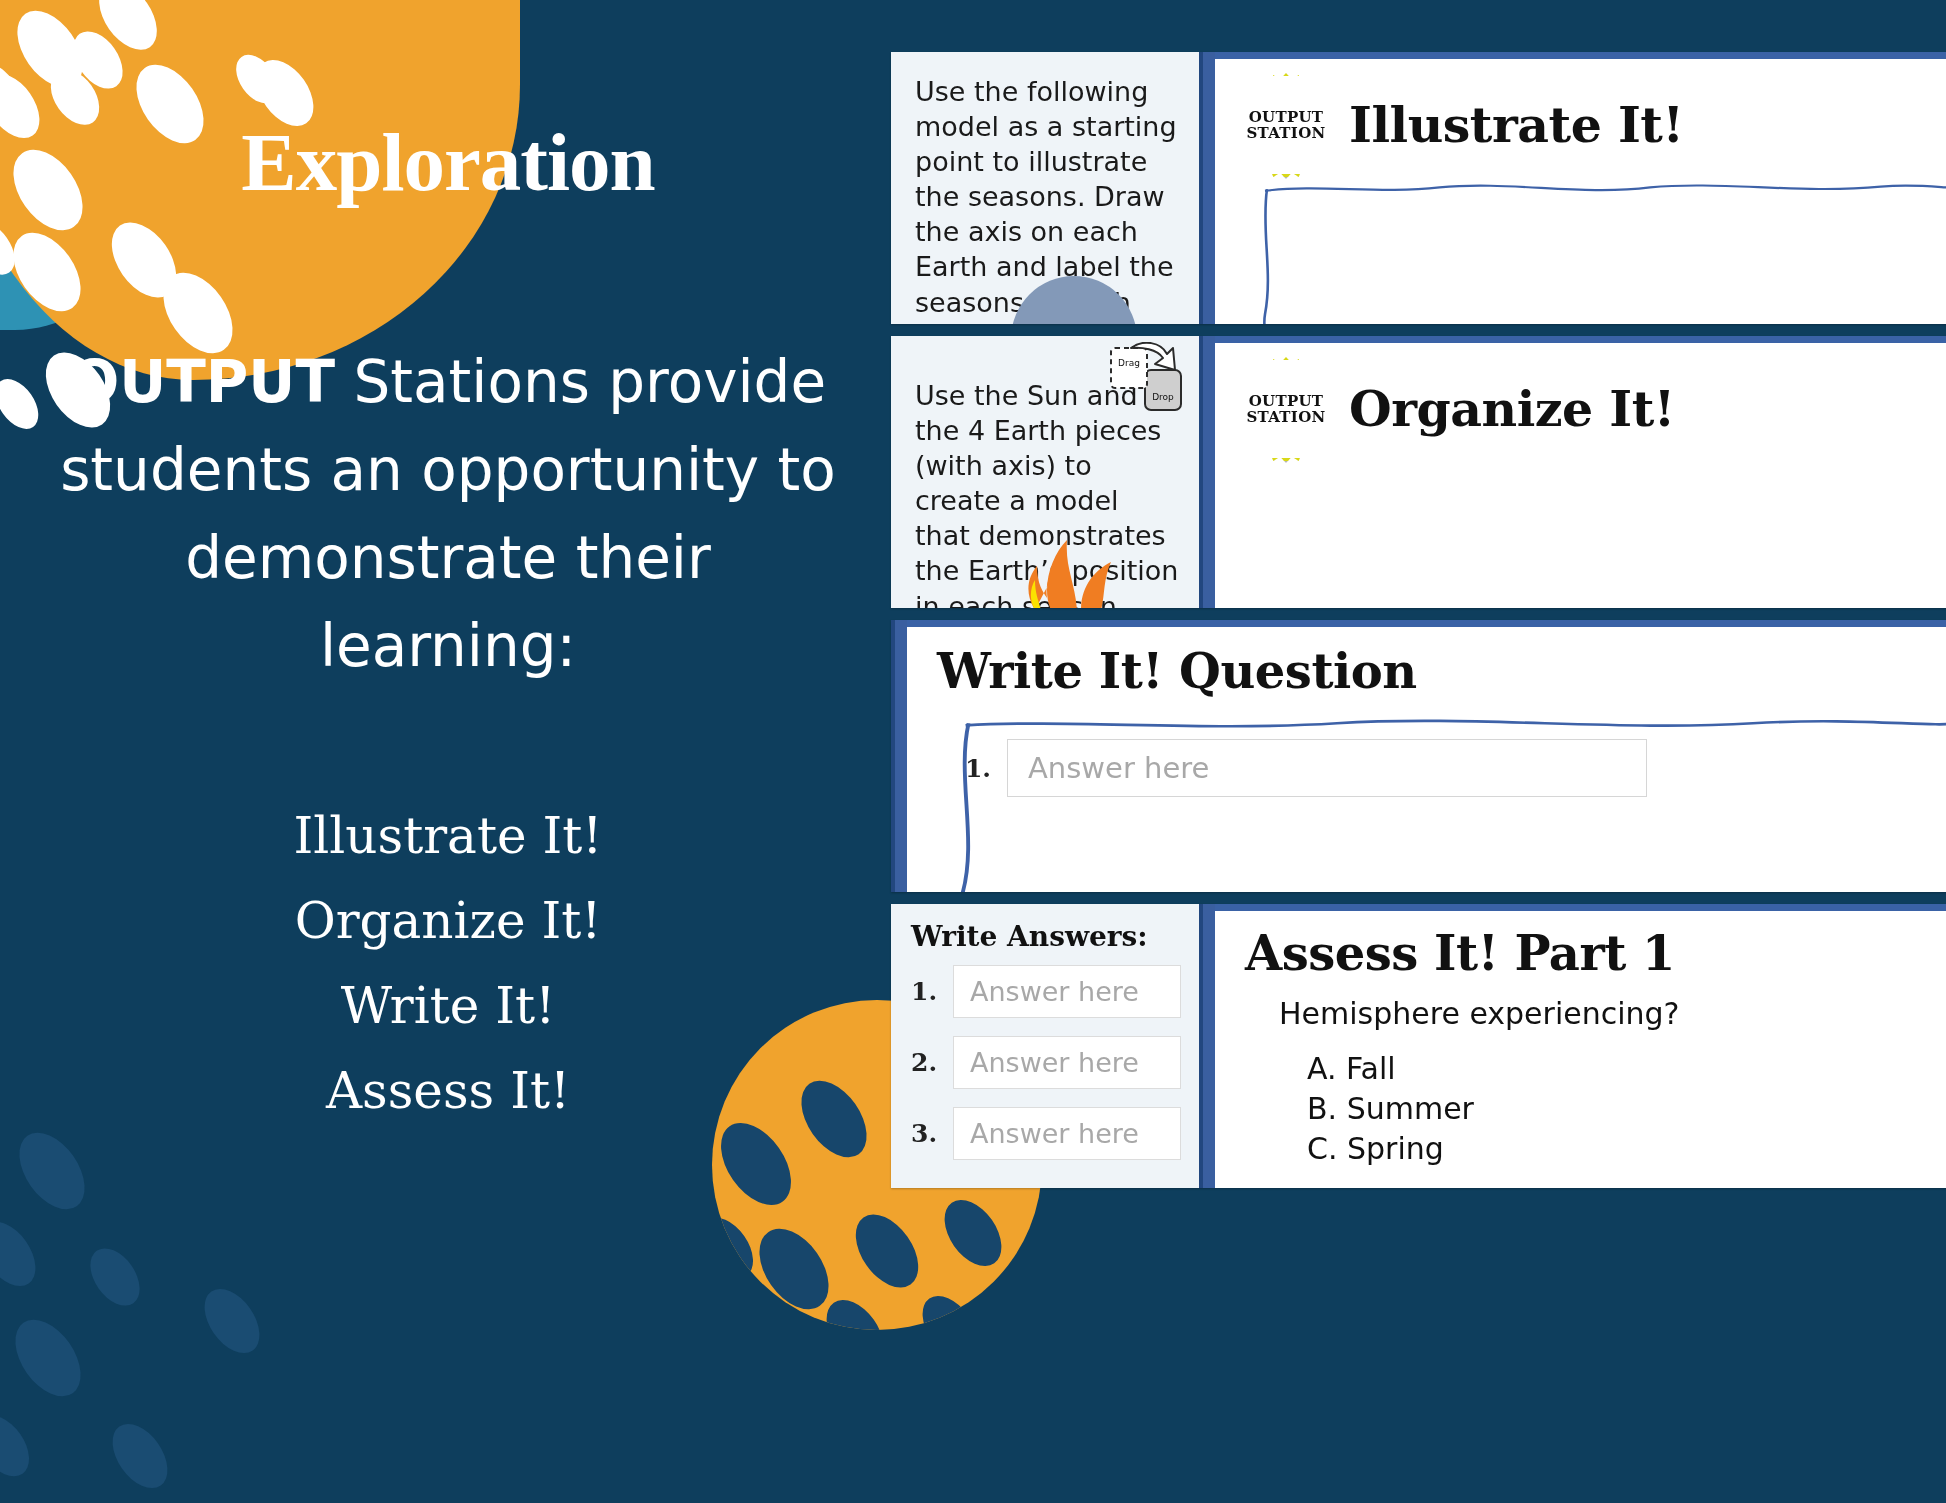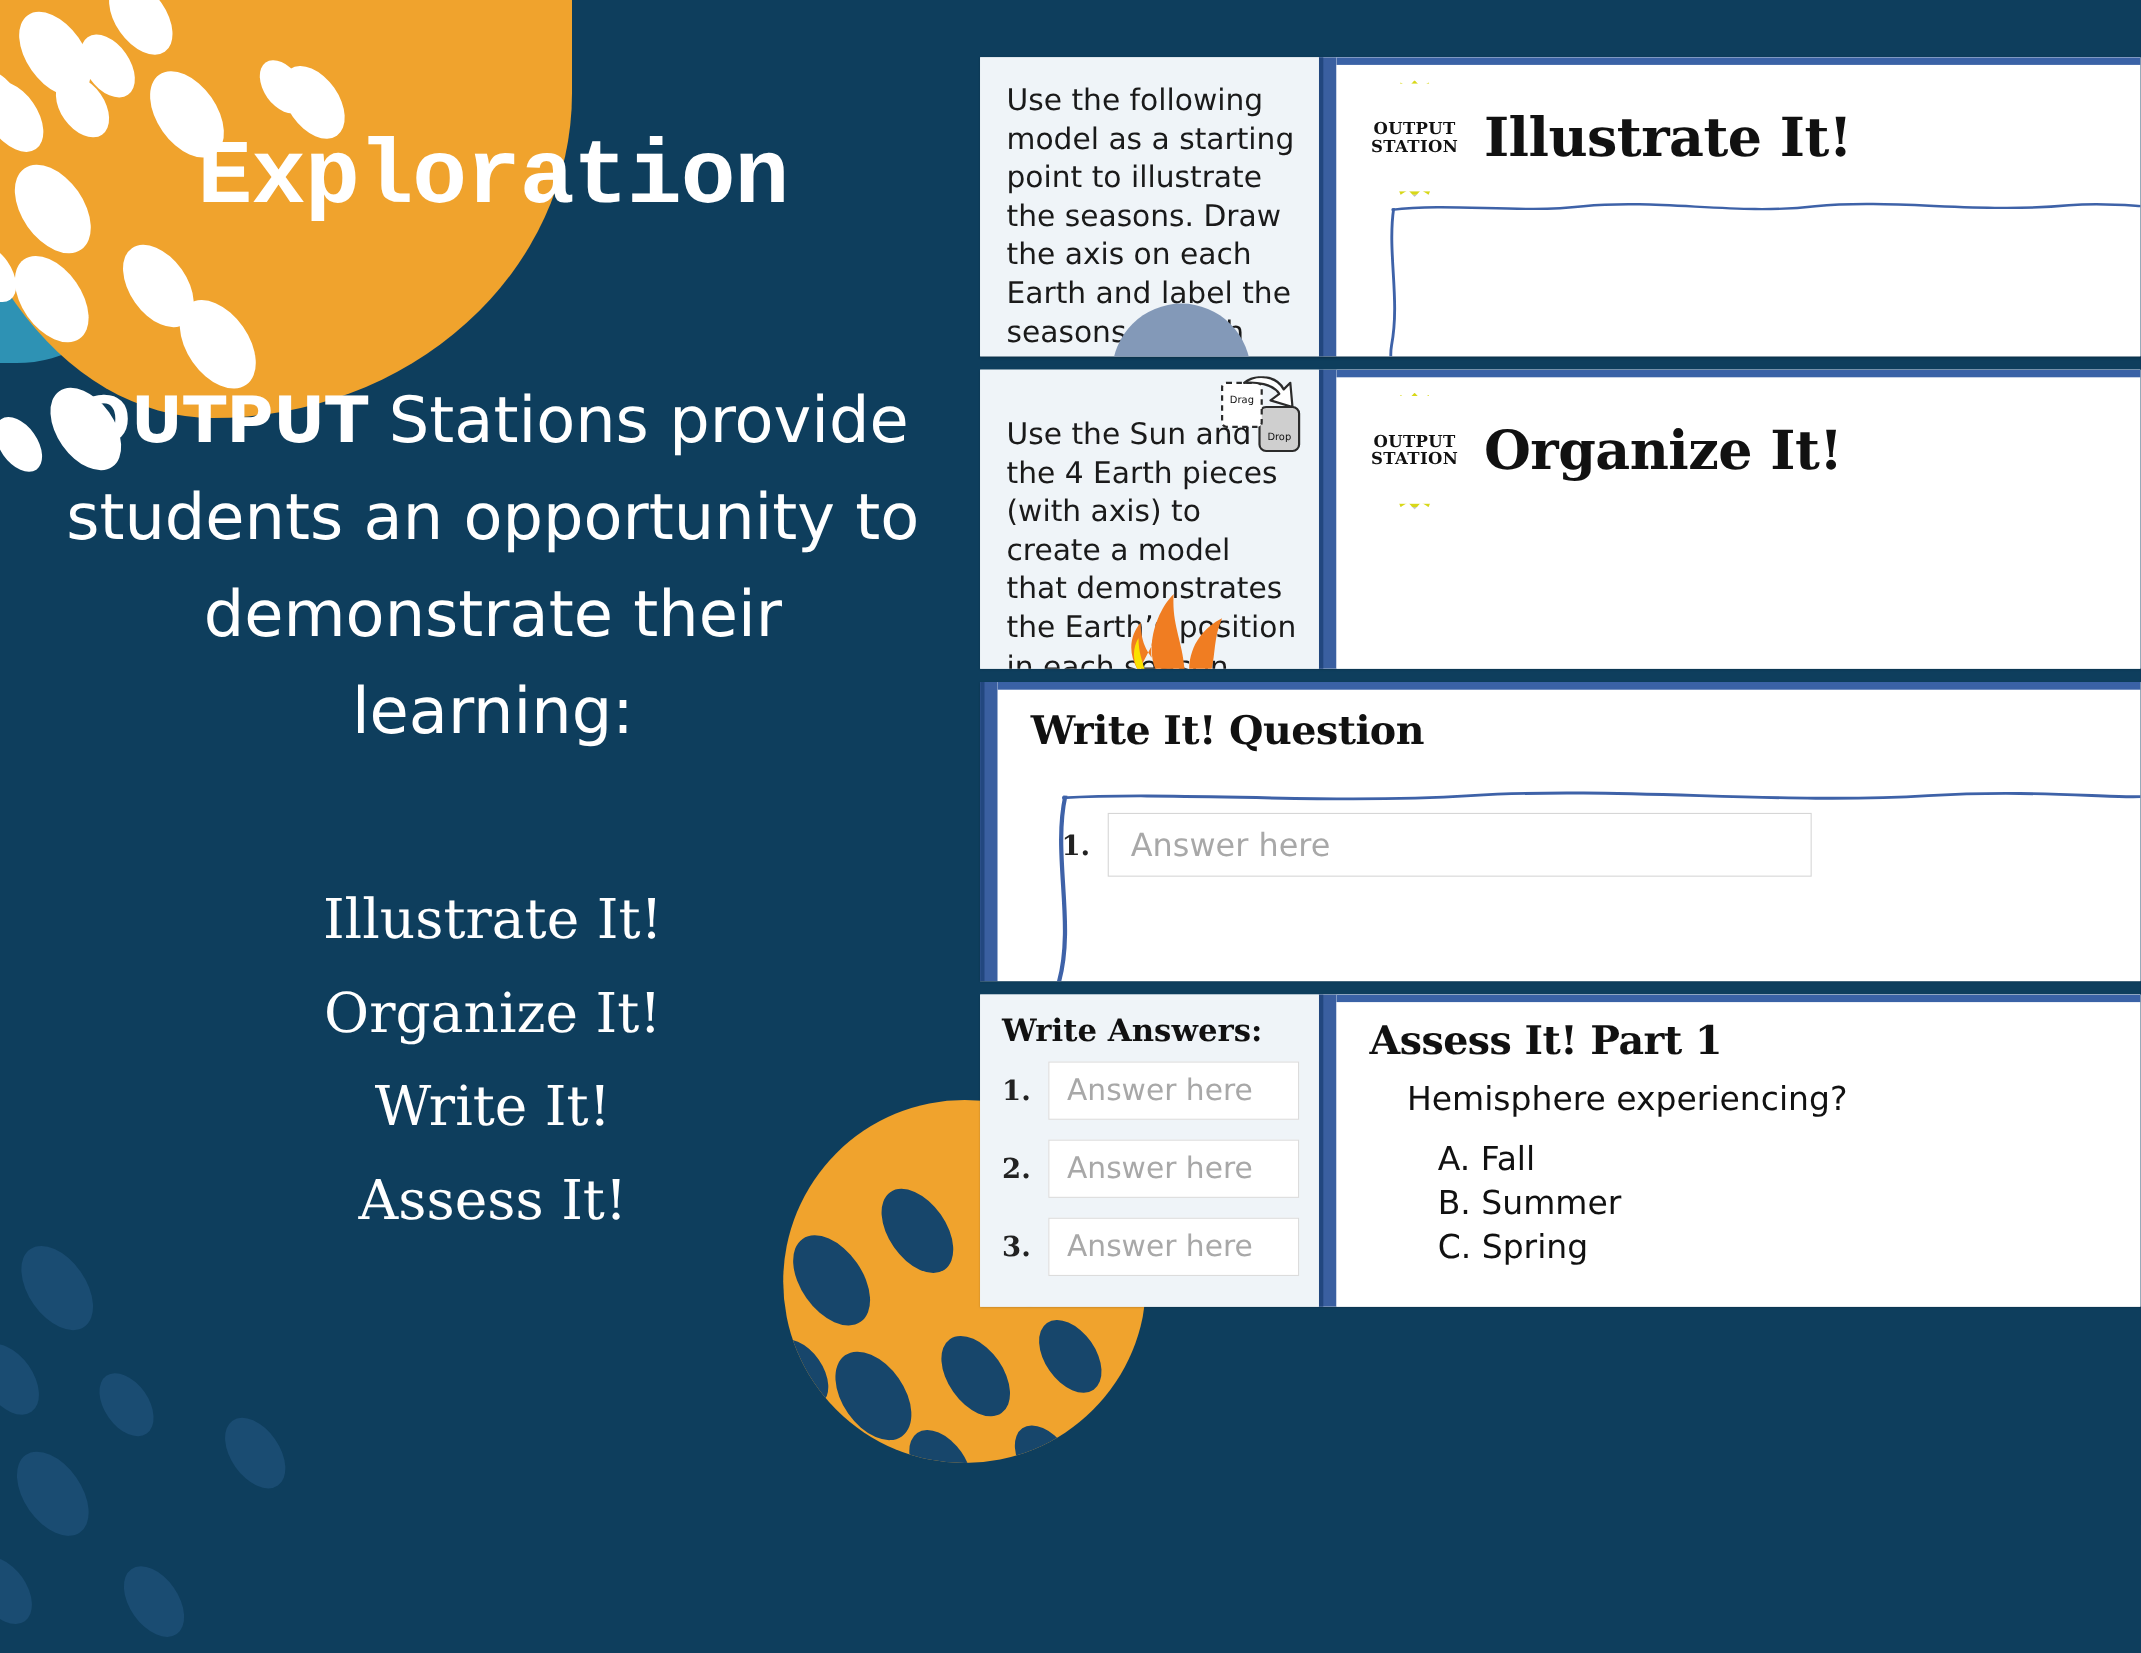--- a/index.html
+++ b/index.html
@@ -62,21 +62,21 @@
   
   .left-col {
     position: absolute;
     left: 38px;
     top: 120px;
     width: 820px;
     text-align: center;
     z-index: 6;
   }
   #title {
-    font-family: Liberation Mono, monospace;
+    font-family: Liberation Serif, serif;
     font-weight: bold;
     font-size: 83px;
     line-height: 1.02;
     color: #ffffff;
     letter-spacing: -1px;
     margin: 0;
     padding: 0 30px;
   }
   #body-copy {
     margin: 133px 0 0 0;
@@ -189,21 +189,21 @@
     letter-spacing: .3px;
   }
   .panel-title {
     font-family: "DejaVu Serif", serif;
     font-weight: bold;
     font-size: 49px;
     color: #111111;
     white-space: nowrap;
     letter-spacing: -.5px;
   }
-  .panel-title.wide { font-size: 36px; }
+  .panel-title.wide { font-size: 48px; }
 
   
   .squiggle-box {
     position: absolute;
     left: 44px;
     right: -10px;
     top: 120px;
     bottom: -24px;
     pointer-events: none;
   }

